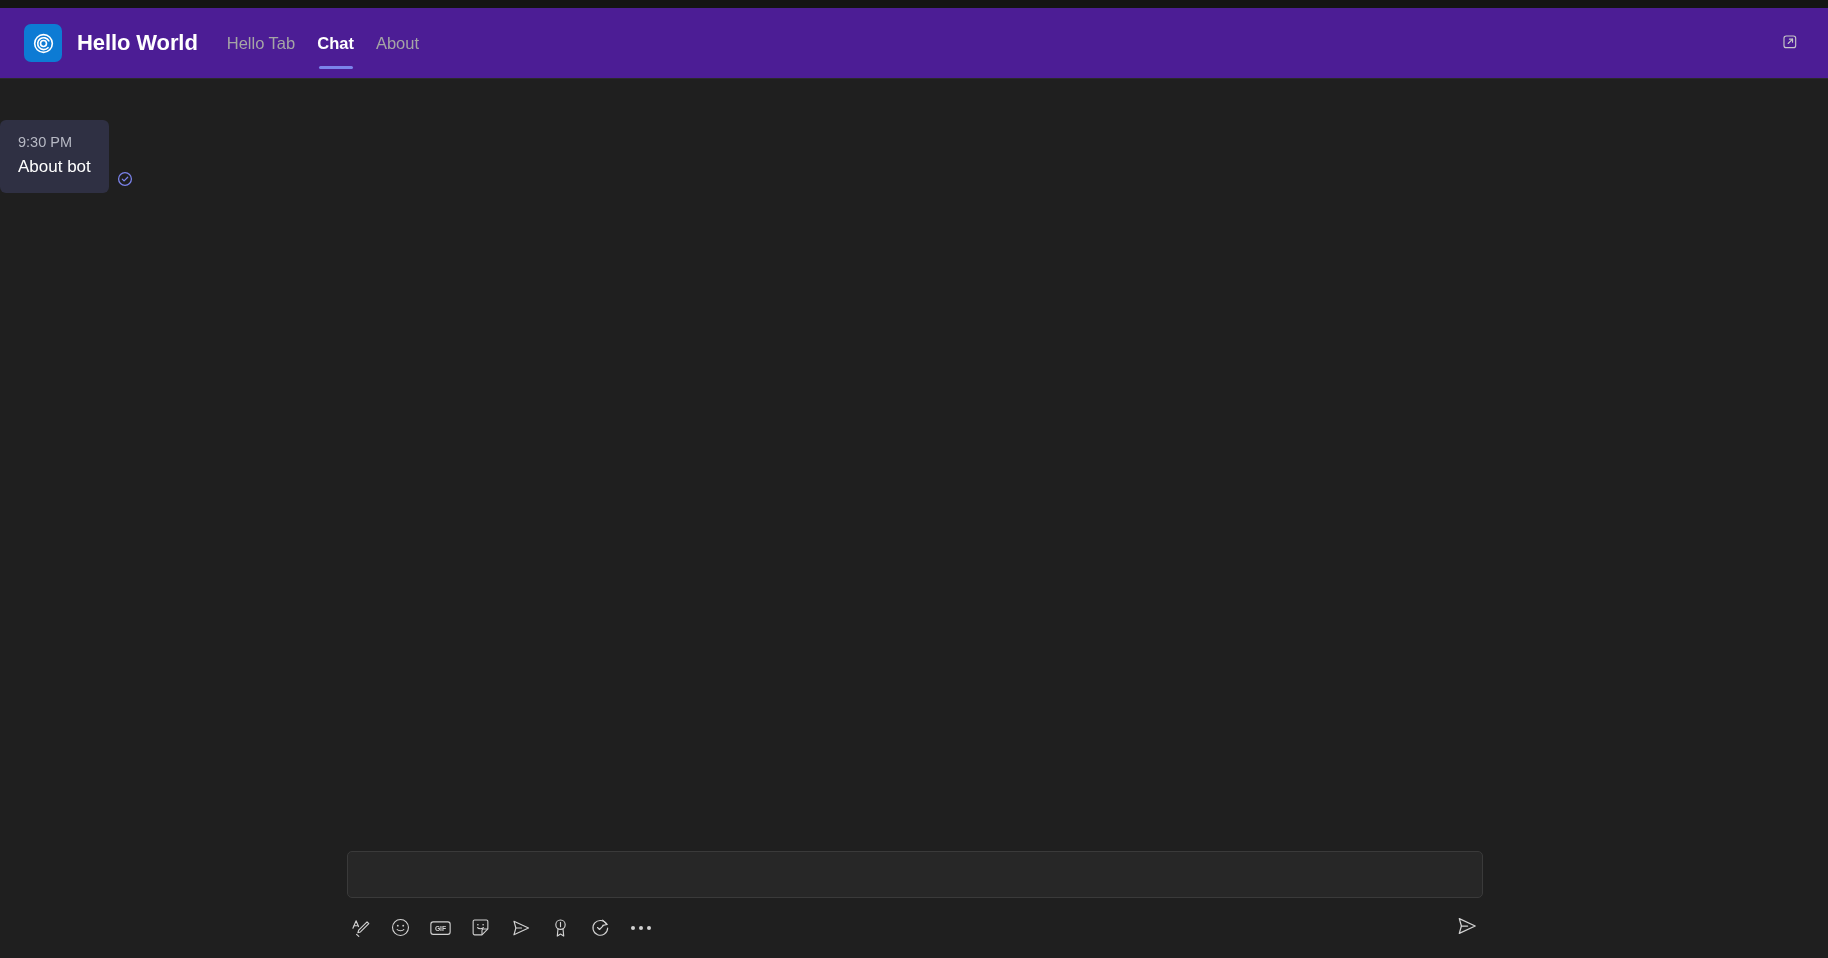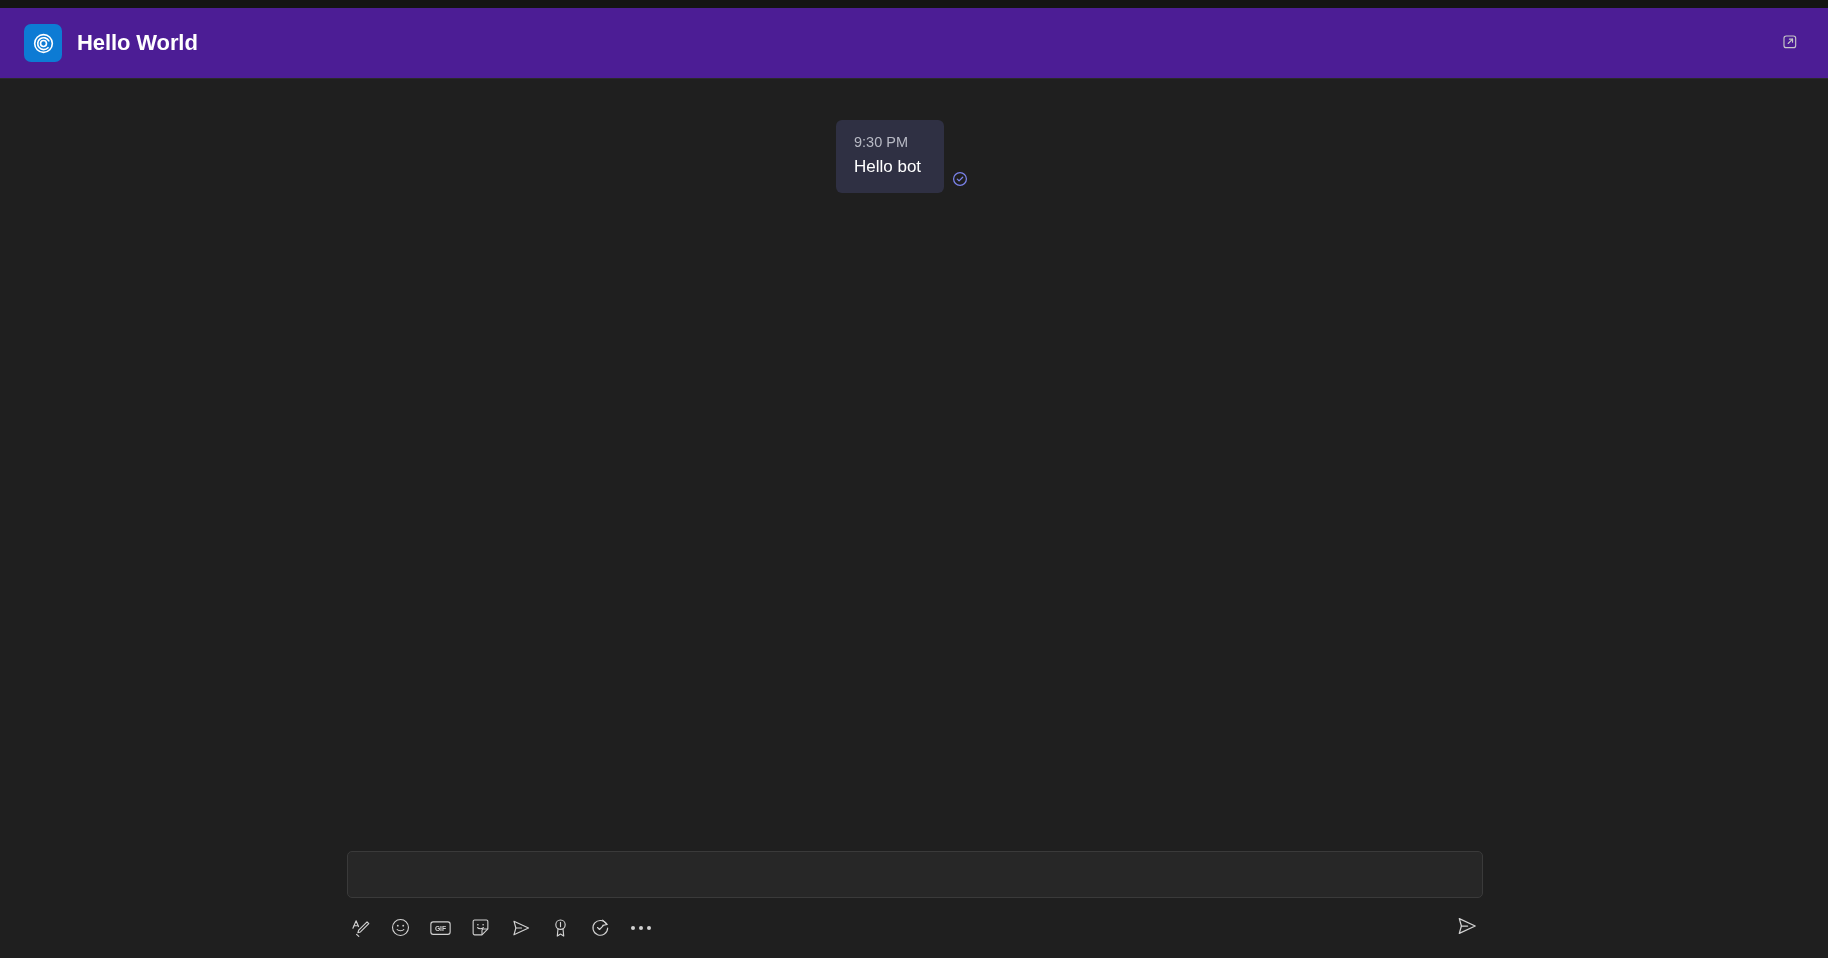--- a/index.html
+++ b/index.html
@@ -114,21 +114,21 @@
     top: 80px;
     left: 0;
     width: 1828px;
     height: 780px;
     background: #1f1f1f;
     padding-top: 40px;
   }
 
   .message-row {
     display: flex;
-    justify-content: center;
+    justify-content: flex-start;
     align-items: flex-end;
     padding-right: 24px;
   }
 
   .bubble {
     background: #2f3043;
     border-radius: 6px;
     padding: 13px 18px 15px 18px;
     min-width: 108px;
     max-width: 560px;
@@ -246,40 +246,51 @@
       <svg width="23" height="23" viewBox="0 0 24 24" fill="none">
         <circle cx="12" cy="12" r="9.2" stroke="#ffffff" stroke-width="1.7"></circle>
         <path d="M17.6 9.2a6.2 6.2 0 1 0 -0.9 7.2" stroke="#ffffff" stroke-width="1.7" fill="none" stroke-linecap="round"></path>
         <circle cx="12" cy="12" r="3.1" stroke="#ffffff" stroke-width="1.7"></circle>
       </svg>
     </span>
   </div>
 
   <div class="app-title">Hello World</div>
 
+  <div class="tabs">
+    <div class="tab">
+      <span>Hello Tab</span>
+    </div>
+    <div class="tab active">
+      <span>Chat</span>
+    </div>
+    <div class="tab">
+      <span>About</span>
+    </div>
+  </div>
 
   <div class="header-spacer"></div>
 
   <div class="popout-btn">
     <span>
       <svg width="19" height="19" viewBox="0 0 20 20" fill="none">
         <rect x="4.2" y="4.2" width="12.3" height="12.3" rx="2.4" stroke="#c8c8c8" stroke-width="1.2"></rect>
         <path d="M8.6 12.1 L13.2 7.5" stroke="#c8c8c8" stroke-width="1.2" stroke-linecap="round"></path>
         <path d="M9.9 7.5 H13.2 V10.8" stroke="#c8c8c8" stroke-width="1.2" stroke-linecap="round" stroke-linejoin="round"></path>
       </svg>
     </span>
   </div>
 </div>
 
 <div class="chat-area">
 
   <div class="message-row">
     <div class="bubble">
       <div class="bubble-time">9:30 PM</div>
-      <div class="bubble-text">Hello bot</div>
+      <div class="bubble-text">About bot</div>
     </div>
     <div class="msg-status">
       <span>
         <svg width="16" height="16" viewBox="0 0 16 16" fill="none">
           <circle cx="8" cy="8" r="6.4" stroke="#7b83eb" stroke-width="1.25"></circle>
           <path d="M5.3 8.1 L7.1 9.9 L10.7 6.2" stroke="#7b83eb" stroke-width="1.25" stroke-linecap="round" stroke-linejoin="round"></path>
         </svg>
       </span>
     </div>
   </div>

